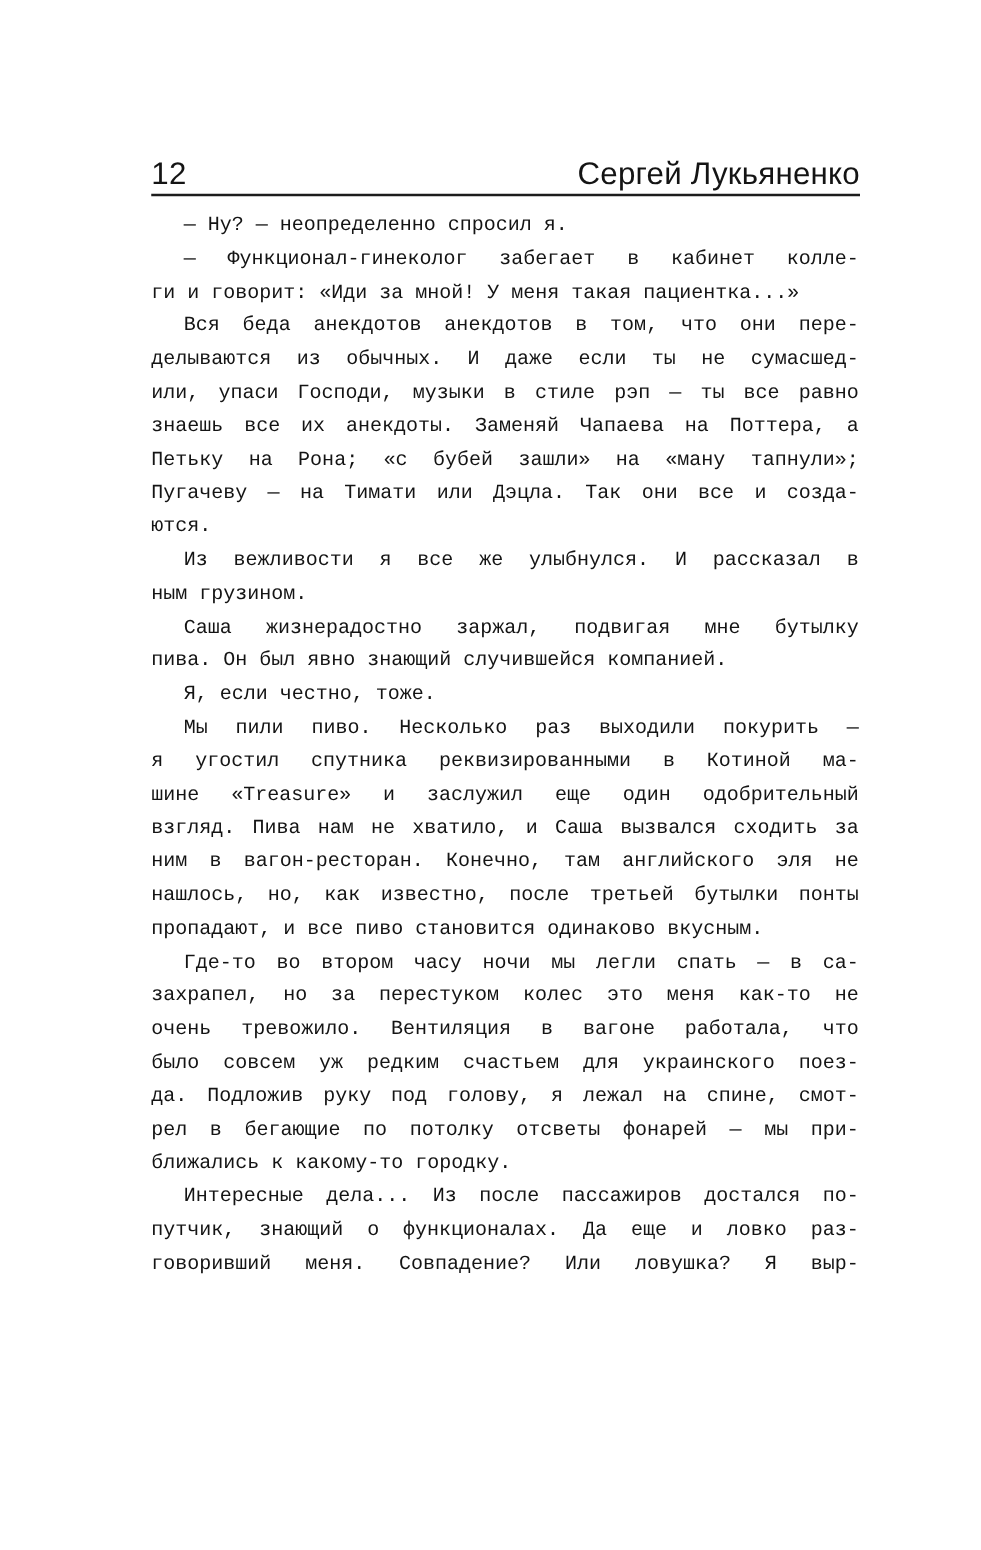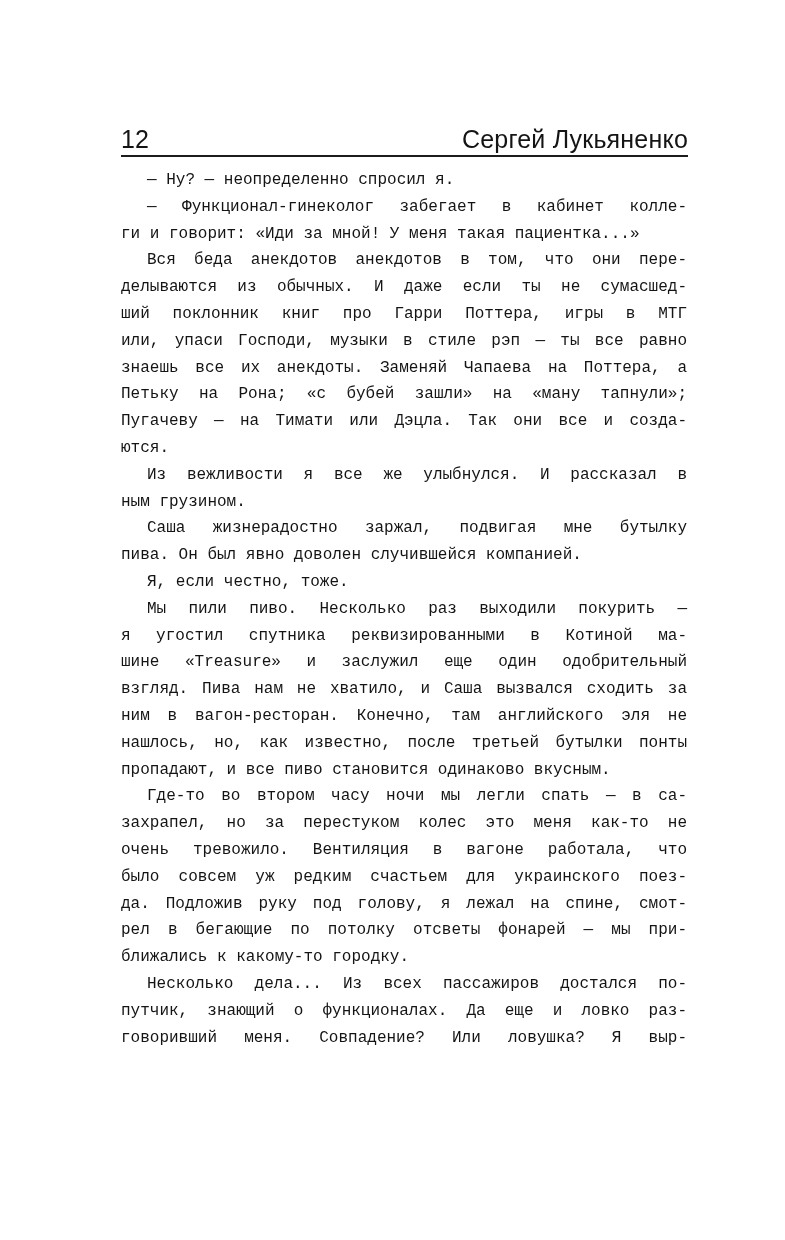--- a/index.html
+++ b/index.html
@@ -66,42 +66,41 @@
     <span>12</span>
     <span>Сергей Лукьяненко</span>
   </div>
   <div class="header-rule"></div>
   <div class="page-body">
       <div class="line indent">— Ну? — неопределенно спросил я.</div>
       <div class="line indent just">— Функционал-гинеколог забегает в кабинет колле-</div>
       <div class="line">ги и говорит: «Иди за мной! У меня такая пациентка...»</div>
       <div class="line indent just">Вся беда анекдотов анекдотов в том, что они пере-</div>
       <div class="line just">делываются из обычных. И даже если ты не сумасшед-</div>
-      <div class="line just">ший поклонник книг про Гарри Поттера, игры в МТГ</div>
       <div class="line just">или, упаси Господи, музыки в стиле рэп — ты все равно</div>
       <div class="line just">знаешь все их анекдоты. Заменяй Чапаева на Поттера, а</div>
       <div class="line just">Петьку на Рона; «с бубей зашли» на «ману тапнули»;</div>
       <div class="line just">Пугачеву — на Тимати или Дэцла. Так они все и созда-</div>
       <div class="line">ются.</div>
       <div class="line indent just">Из вежливости я все же улыбнулся. И рассказал в</div>
       <div class="line">ным грузином.</div>
       <div class="line indent just">Саша жизнерадостно заржал, подвигая мне бутылку</div>
-      <div class="line">пива. Он был явно доволен случившейся компанией.</div>
+      <div class="line">пива. Он был явно знающий случившейся компанией.</div>
       <div class="line indent">Я, если честно, тоже.</div>
       <div class="line indent just">Мы пили пиво. Несколько раз выходили покурить —</div>
       <div class="line just">я угостил спутника реквизированными в Котиной ма-</div>
       <div class="line just">шине «Treasure» и заслужил еще один одобрительный</div>
       <div class="line just">взгляд. Пива нам не хватило, и Саша вызвался сходить за</div>
       <div class="line just">ним в вагон-ресторан. Конечно, там английского эля не</div>
       <div class="line just">нашлось, но, как известно, после третьей бутылки понты</div>
       <div class="line">пропадают, и все пиво становится одинаково вкусным.</div>
       <div class="line indent just">Где-то во втором часу ночи мы легли спать — в са-</div>
       <div class="line just">захрапел, но за перестуком колес это меня как-то не</div>
       <div class="line just">очень тревожило. Вентиляция в вагоне работала, что</div>
       <div class="line just">было совсем уж редким счастьем для украинского поез-</div>
       <div class="line just">да. Подложив руку под голову, я лежал на спине, смот-</div>
       <div class="line just">рел в бегающие по потолку отсветы фонарей — мы при-</div>
       <div class="line">ближались к какому-то городку.</div>
-      <div class="line indent just">Несколько дела... Из всех пассажиров достался по-</div>
+      <div class="line indent just">Интересные дела... Из после пассажиров достался по-</div>
       <div class="line just">путчик, знающий о функционалах. Да еще и ловко раз-</div>
       <div class="line just">говоривший меня. Совпадение? Или ловушка? Я выр-</div>
     </div>
 </div>
 
 </body></html>

